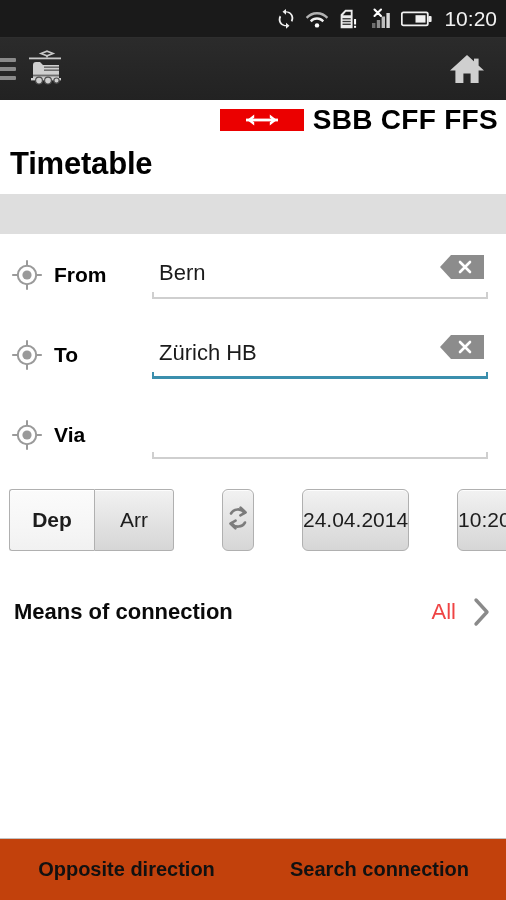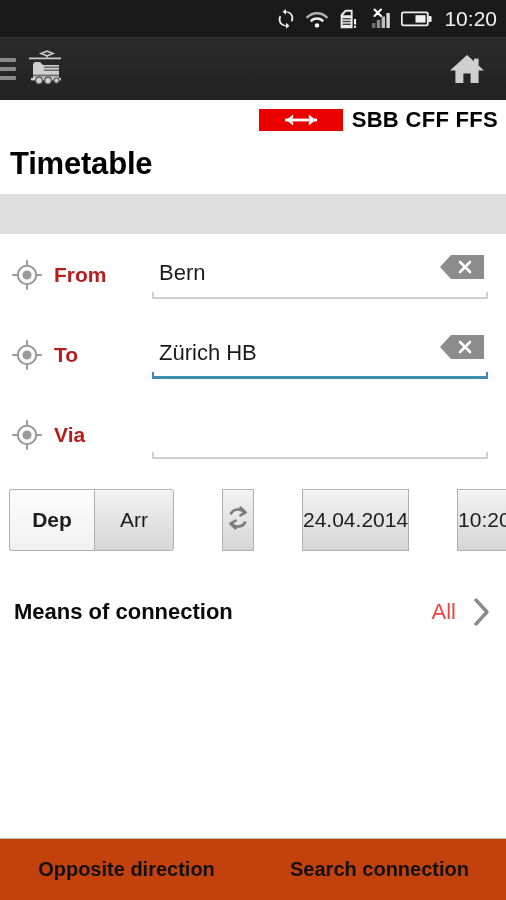--- a/index.html
+++ b/index.html
@@ -43,42 +43,42 @@
     background: #ffffff;
     display: flex; align-items: center; justify-content: flex-end;
     padding-right: 8px;
   }
   .sbb-logo { display: flex; align-items: center; }
   .sbb-mark {
     width: 84px; height: 22px; background: #eb0000;
     display: flex; align-items: center; justify-content: center;
   }
   .sbb-word {
-    margin-left: 9px; font-size: 22px; font-weight: bold; color: #000000;
+    margin-left: 9px; font-size: 28px; font-weight: bold; color: #000000;
     letter-spacing: 0.3px;
   }
 
   
   .page-title {
     position: absolute; top: 146px; left: 10px;
     font-size: 31px; font-weight: bold; color: #000000;
     letter-spacing: -0.2px;
   }
   .graybar {
     position: absolute; top: 194px; left: 0; width: 506px; height: 41px;
     background: #dedede;
     border-bottom: 1px solid #ffffff;
   }
 
   
   .form { position: absolute; top: 235px; left: 0; width: 506px; }
   .field-row { position: relative; height: 80px; display: flex; align-items: center; }
   .loc-icon { width: 54px; display: flex; justify-content: center; align-items: center; }
   .field-label {
-    width: 78px; font-size: 21px; font-weight: bold; color: #b91c1c;
+    width: 78px; font-size: 21px; font-weight: bold; color: #000000;
   }
   .field-wrap { position: relative; flex: 1; margin-right: 18px; height: 48px; margin-left: 20px; }
   .field-input {
     width: 100%; height: 44px; border: 0; outline: 0; background: transparent;
     font-size: 22px; color: #1b1b1b; padding: 0 46px 0 7px;
     font-family: "Liberation Sans", sans-serif;
   }
   .field-underline {
     position: absolute; left: 0; right: 0; bottom: 0; height: 2px; background: #cfcfcf;
   }
@@ -93,21 +93,21 @@
     border: 0; background: transparent; padding: 0; cursor: pointer;
     display: flex; align-items: center; justify-content: center;
   }
 
   
   .optionbar {
     position: absolute; top: 489px; left: 9px; width: 488px;
     display: flex; align-items: flex-start; gap: 39px;
   }
   .btn {
-    height: 62px; border: 1px solid #b0b0b0; border-radius: 0;
+    height: 62px; border: 1px solid #b0b0b0; border-radius: 6px;
     background: linear-gradient(to bottom, #f2f2f2 0%, #e3e3e3 52%, #d6d6d6 100%);
     font-family: "Liberation Sans", sans-serif;
     font-size: 21px; color: #1d1d1d; cursor: pointer;
     display: flex; align-items: center; justify-content: center;
     box-shadow: 0 1px 0 rgba(255,255,255,0.85) inset;
   }
   .seg { display: flex; }
   .seg .btn { border-radius: 0; }
   .seg .btn:first-child { border-radius: 3px 0 0 3px; border-right: 0; }
   .seg .btn:last-child  { border-radius: 0 3px 3px 0; }

